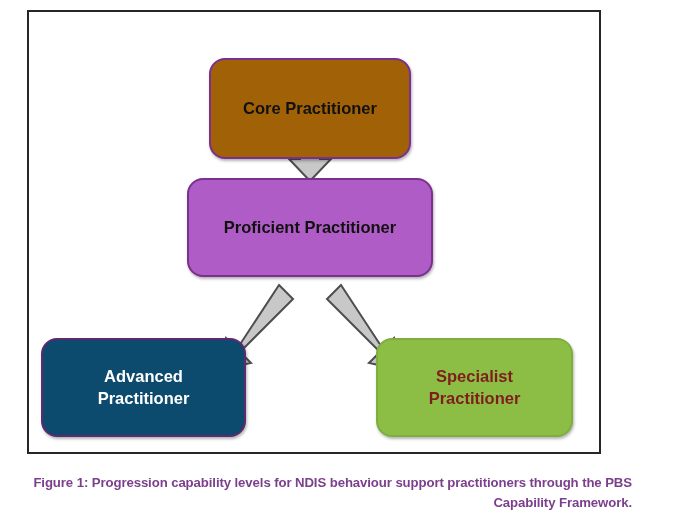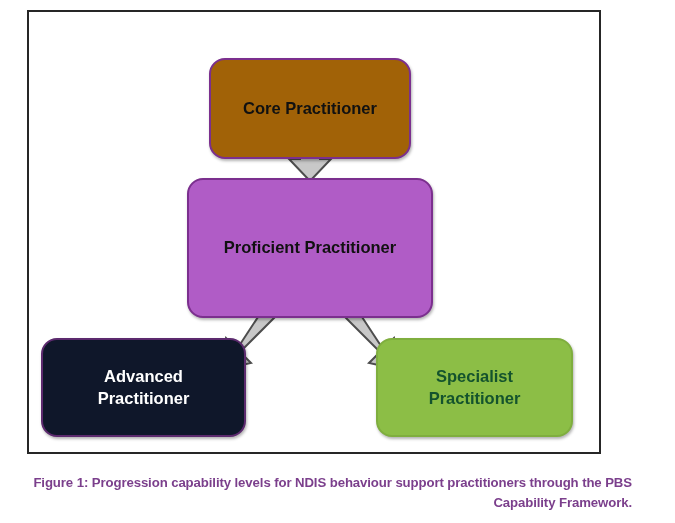--- a/index.html
+++ b/index.html
@@ -60,46 +60,46 @@
     border: 2px solid #7b2f8e;
     color: #111111;
     font-size: 16.5px;
     margin-top: 28px;
   }
 
   #node-proficient {
     left: 158px;
     top: 166px;
     width: 246px;
-    height: 140px;
+    height: 99px;
     background: #b05cc6;
     border: 2px solid #7b2f8e;
     color: #111111;
     font-size: 16.5px;
   }
 
   #node-advanced {
     left: 12px;
     top: 326px;
     width: 205px;
     height: 99px;
-    background: #0f172a;
+    background: #0c4a6e;
     border: 2px solid #5c2a6e;
     color: #ffffff;
     font-size: 16.5px;
   }
 
   #node-specialist {
     left: 347px;
     top: 326px;
     width: 197px;
     height: 99px;
     background: #8cbe46;
     border: 2px solid #7fae3e;
-    color: #14532d;
+    color: #7f1d1d;
     font-size: 16.5px;
   }
 
   
   #arrow-layer {
     position: absolute;
     left: 0;
     top: 0;
     width: 574px;
     height: 444px;

